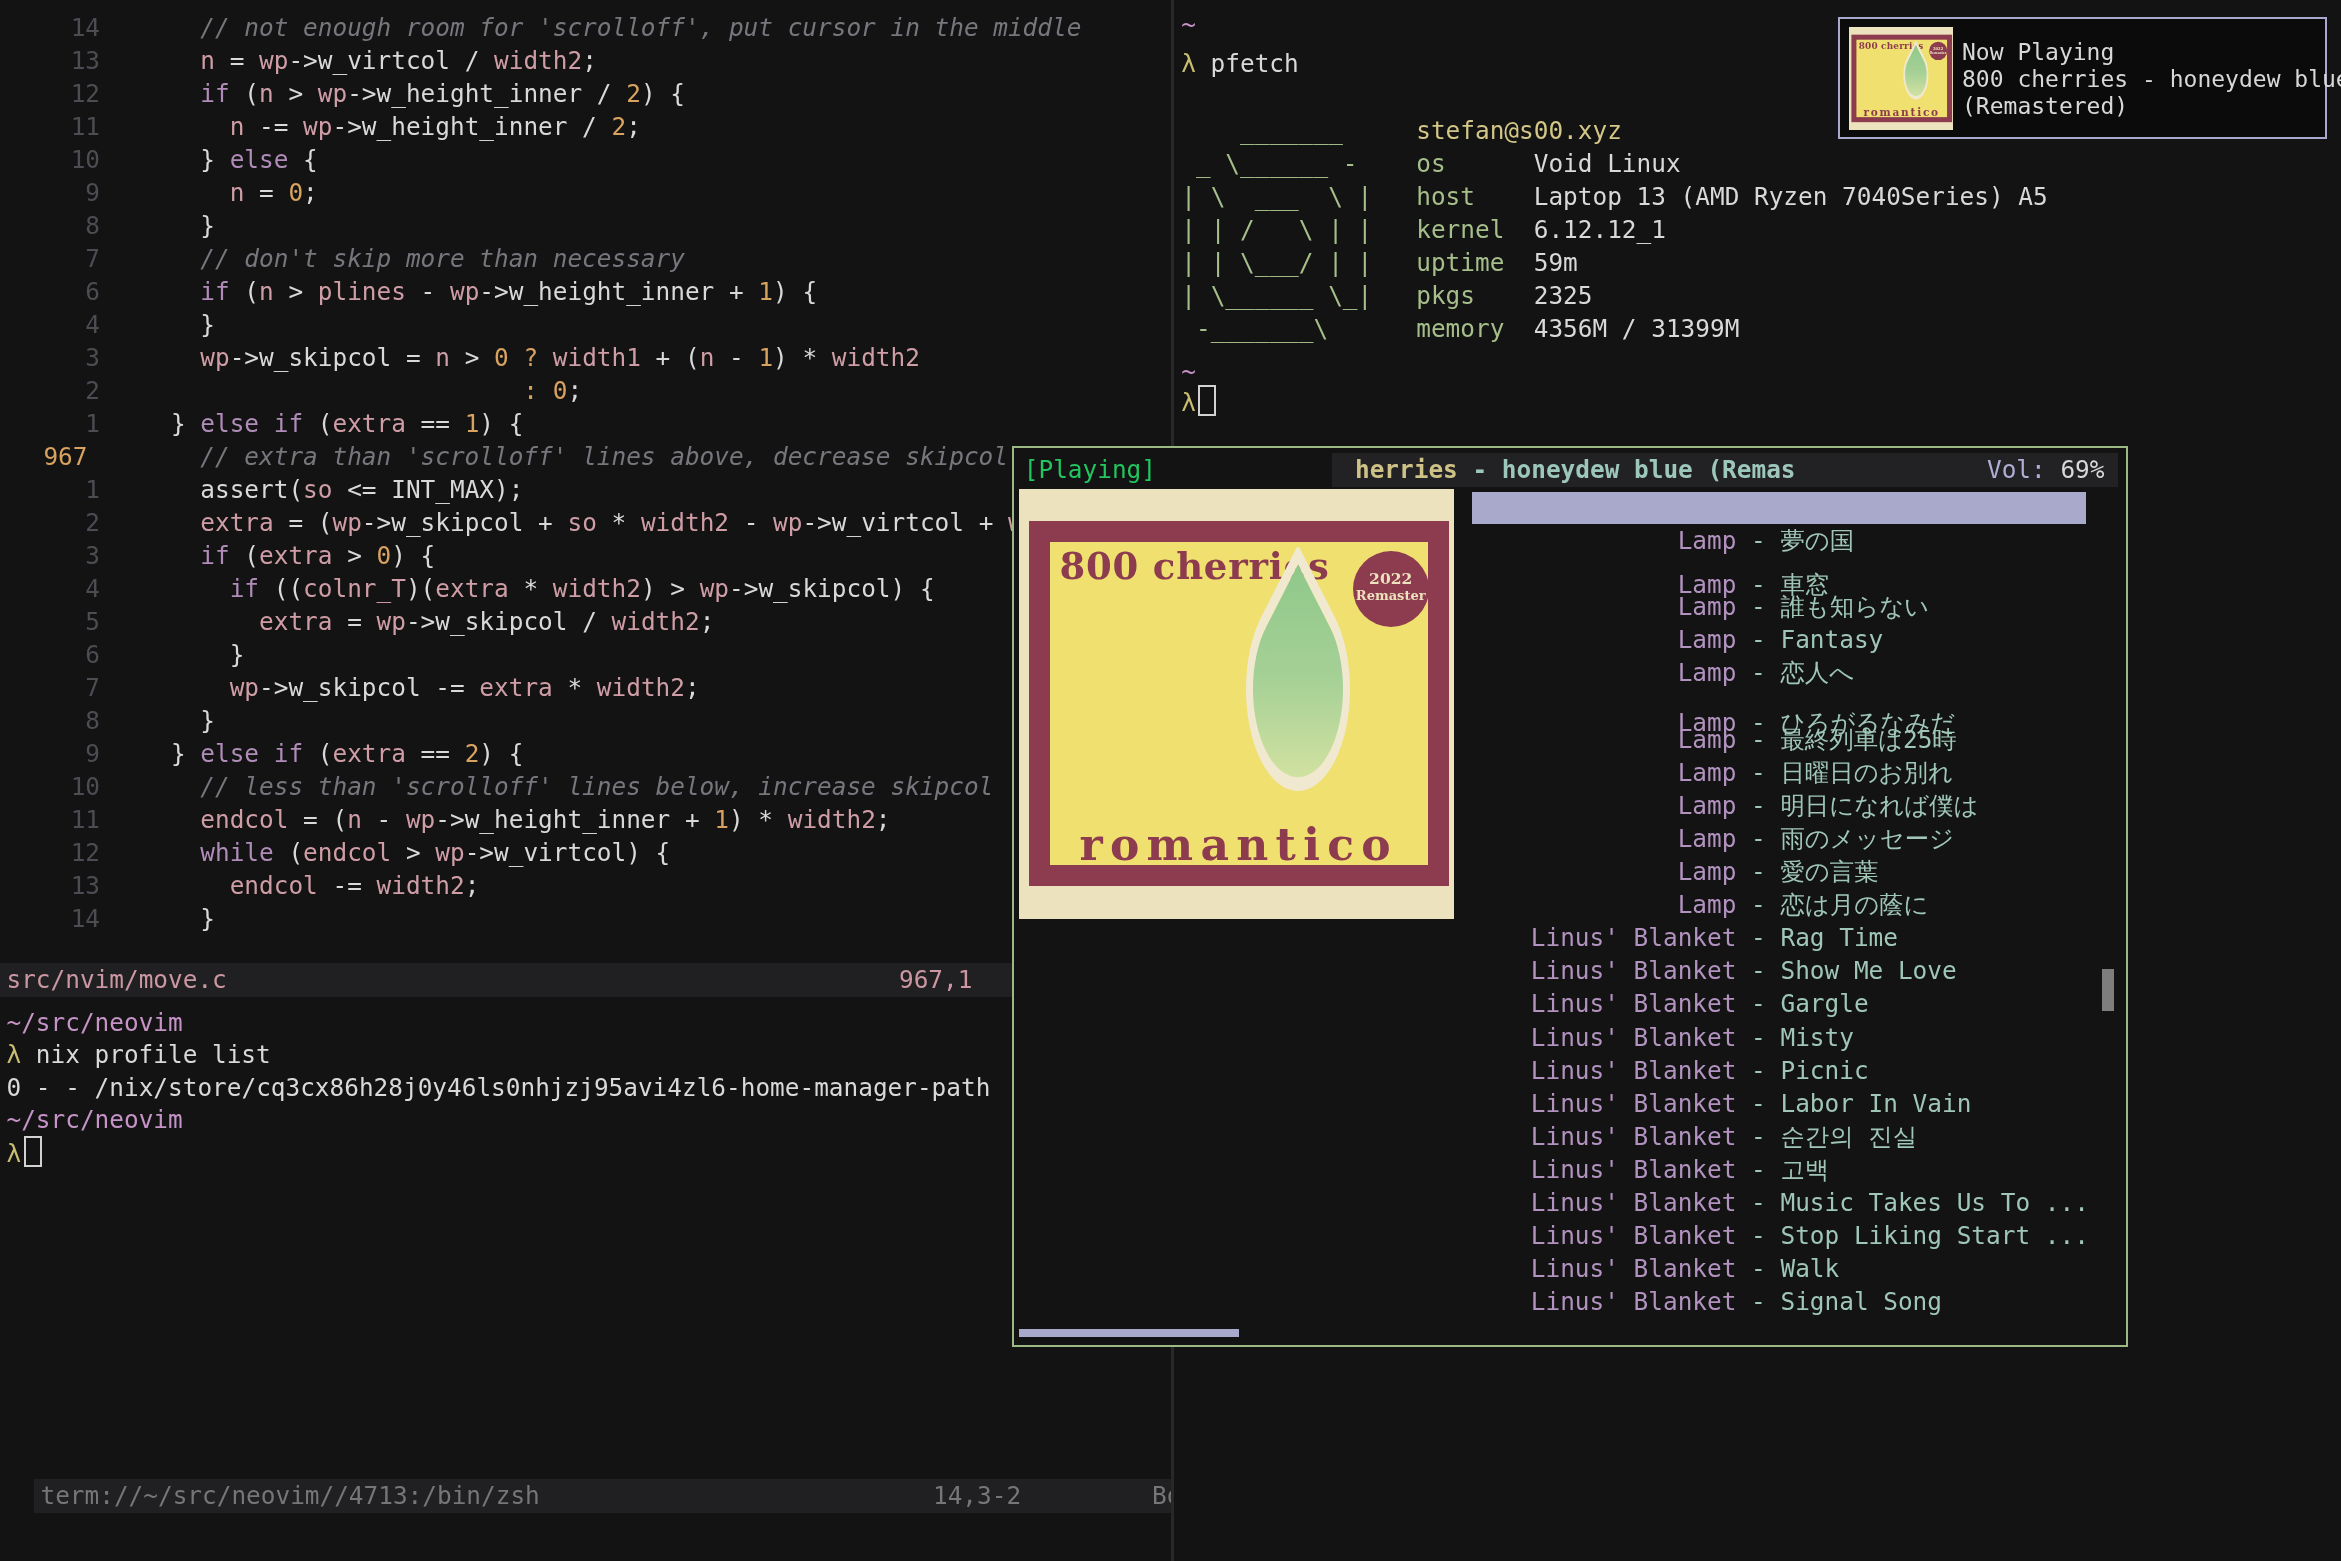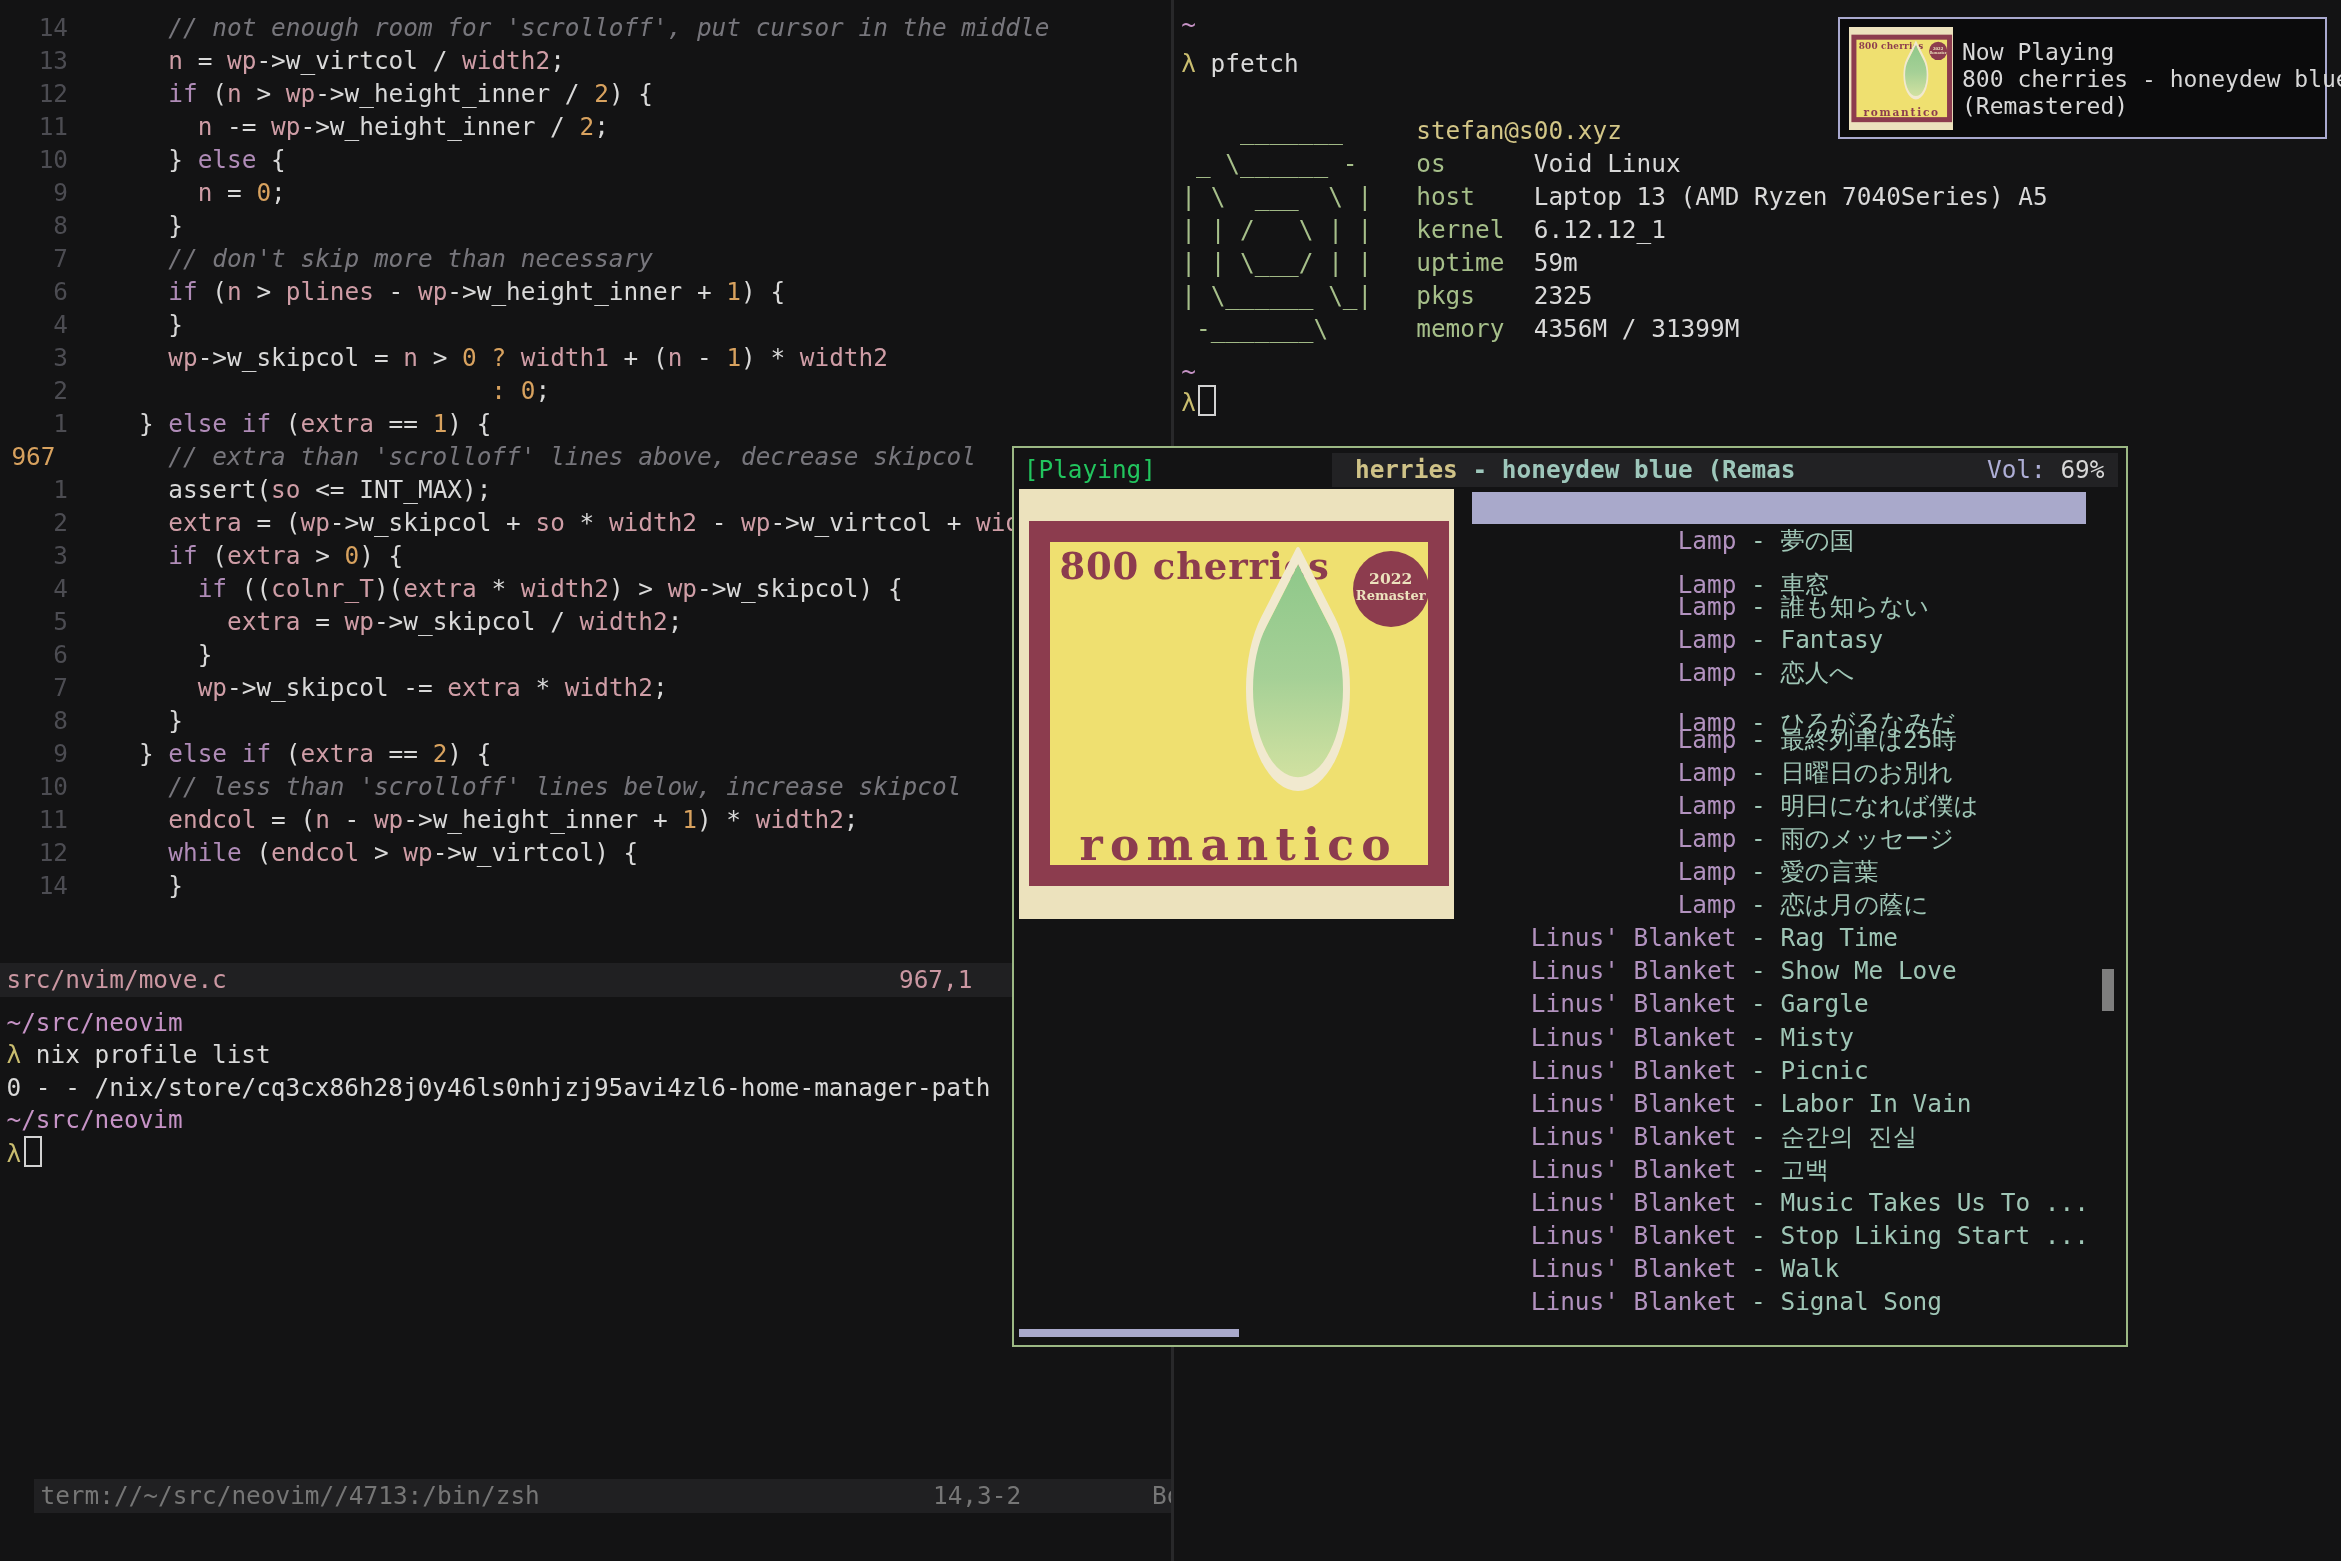--- a/index.html
+++ b/index.html
@@ -4,21 +4,21 @@
 <style>
   html,body{margin:0;padding:0;background:#000;}
   .screen{position:relative;width:2342px;height:1561px;background:#0e0e0f;overflow:hidden;
           font-family:"DejaVu Sans Mono",monospace;font-size:24.4px;color:#d9d9d9;}
   .pane{position:absolute;background:#131314;}
   #editor-pane{left:0;top:0;width:1171px;height:1561px;overflow:hidden;}
   #right-pane{left:1174px;top:0;width:1168px;height:1561px;}
   .vgap{position:absolute;left:1171px;top:0;width:3.3px;height:1561px;background:#28282a;}
 
   
-  #code{position:absolute;left:0;top:11.4px;width:1789px;}
+  #code{position:absolute;left:0;top:11.4px;width:1789px;padding-left:32px;}
   .crow{height:33px;line-height:33px;white-space:pre;}
   .lnum{display:inline-block;width:68px;text-align:right;color:#4c4c52;vertical-align:top;}
   .lnum.cur{text-align:left;text-indent:11.4px;color:#d8a25f;}
   .lcode{white-space:pre;margin-left:12.2px;}
   .tk-f{color:#d9d9d9;}
   .tk-v{color:#cf9da6;}
   .tk-k{color:#b08cb8;}
   .tk-n{color:#d8a25f;}
   .tk-c{color:#77767c;font-style:italic;}
 
@@ -125,20 +125,21 @@
         <div class="crow"><span class="lnum">3</span><span class="lcode"><span class="tk-f">      </span><span class="tk-k">if</span><span class="tk-f"> (</span><span class="tk-v">extra</span><span class="tk-f"> &gt; </span><span class="tk-n">0</span><span class="tk-f">) {</span></span></div>
         <div class="crow"><span class="lnum">4</span><span class="lcode"><span class="tk-f">        </span><span class="tk-k">if</span><span class="tk-f"> ((</span><span class="tk-v">colnr_T</span><span class="tk-f">)(</span><span class="tk-v">extra</span><span class="tk-f"> * </span><span class="tk-v">width2</span><span class="tk-f">) &gt; </span><span class="tk-v">wp</span><span class="tk-f">-&gt;w_skipcol) {</span></span></div>
         <div class="crow"><span class="lnum">5</span><span class="lcode"><span class="tk-f">          </span><span class="tk-v">extra</span><span class="tk-f"> = </span><span class="tk-v">wp</span><span class="tk-f">-&gt;w_skipcol / </span><span class="tk-v">width2</span><span class="tk-f">;</span></span></div>
         <div class="crow"><span class="lnum">6</span><span class="lcode"><span class="tk-f">        }</span></span></div>
         <div class="crow"><span class="lnum">7</span><span class="lcode"><span class="tk-f">        </span><span class="tk-v">wp</span><span class="tk-f">-&gt;w_skipcol -= </span><span class="tk-v">extra</span><span class="tk-f"> * </span><span class="tk-v">width2</span><span class="tk-f">;</span></span></div>
         <div class="crow"><span class="lnum">8</span><span class="lcode"><span class="tk-f">      }</span></span></div>
         <div class="crow"><span class="lnum">9</span><span class="lcode"><span class="tk-f">    } </span><span class="tk-k">else</span><span class="tk-f"> </span><span class="tk-k">if</span><span class="tk-f"> (</span><span class="tk-v">extra</span><span class="tk-f"> == </span><span class="tk-n">2</span><span class="tk-f">) {</span></span></div>
         <div class="crow"><span class="lnum">10</span><span class="lcode"><span class="tk-f">      </span><span class="tk-c">// less than 'scrolloff' lines below, increase skipcol</span></span></div>
         <div class="crow"><span class="lnum">11</span><span class="lcode"><span class="tk-f">      </span><span class="tk-v">endcol</span><span class="tk-f"> = (</span><span class="tk-v">n</span><span class="tk-f"> - </span><span class="tk-v">wp</span><span class="tk-f">-&gt;w_height_inner + </span><span class="tk-n">1</span><span class="tk-f">) * </span><span class="tk-v">width2</span><span class="tk-f">;</span></span></div>
         <div class="crow"><span class="lnum">12</span><span class="lcode"><span class="tk-f">      </span><span class="tk-k">while</span><span class="tk-f"> (</span><span class="tk-v">endcol</span><span class="tk-f"> &gt; </span><span class="tk-v">wp</span><span class="tk-f">-&gt;w_virtcol) {</span></span></div>
+        <div class="crow"><span class="lnum">13</span><span class="lcode"><span class="tk-f">        </span><span class="tk-v">endcol</span><span class="tk-f"> -= </span><span class="tk-v">width2</span><span class="tk-f">;</span></span></div>
         <div class="crow"><span class="lnum">14</span><span class="lcode"><span class="tk-f">      }</span></span></div>
       </div>
 
     <div class="statusline" id="sl-active">
       <span class="slfile">src/nvim/move.c</span>
       <span class="slpos">967,1</span>
     </div>
 
     <div id="lterm">
         <div class="tline pink" style="top: 1006px;">~/src/neovim</div>

